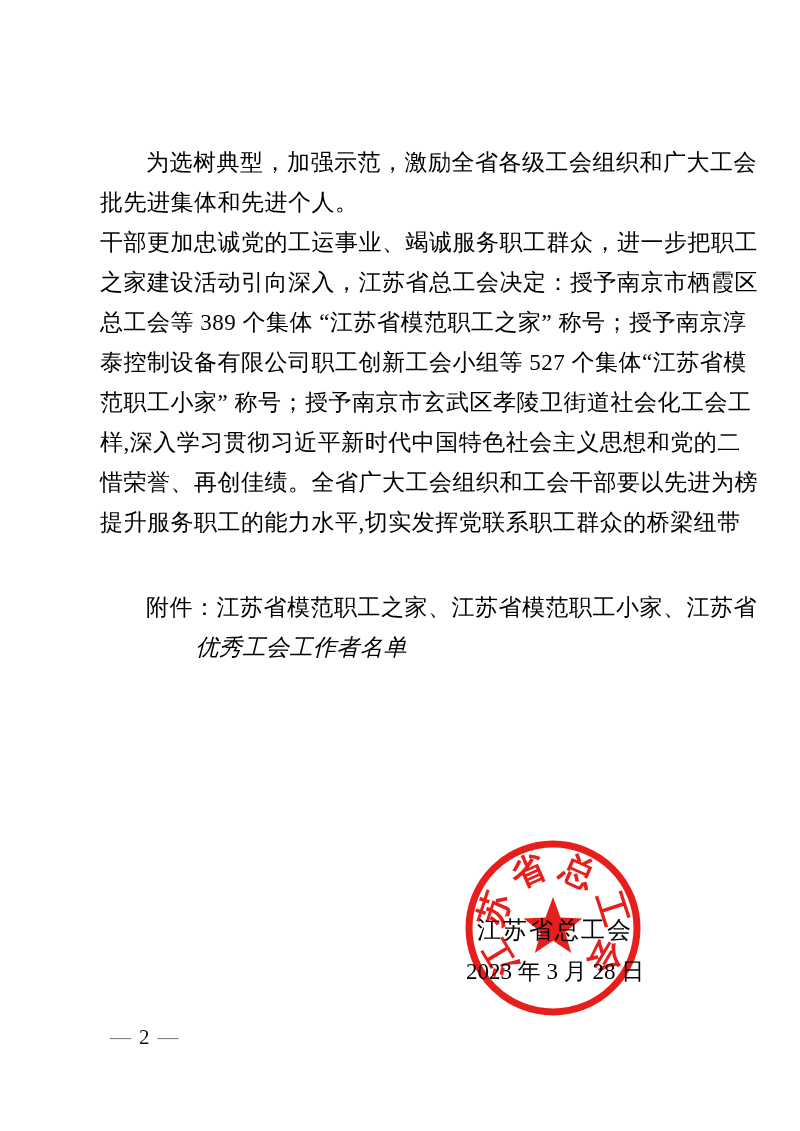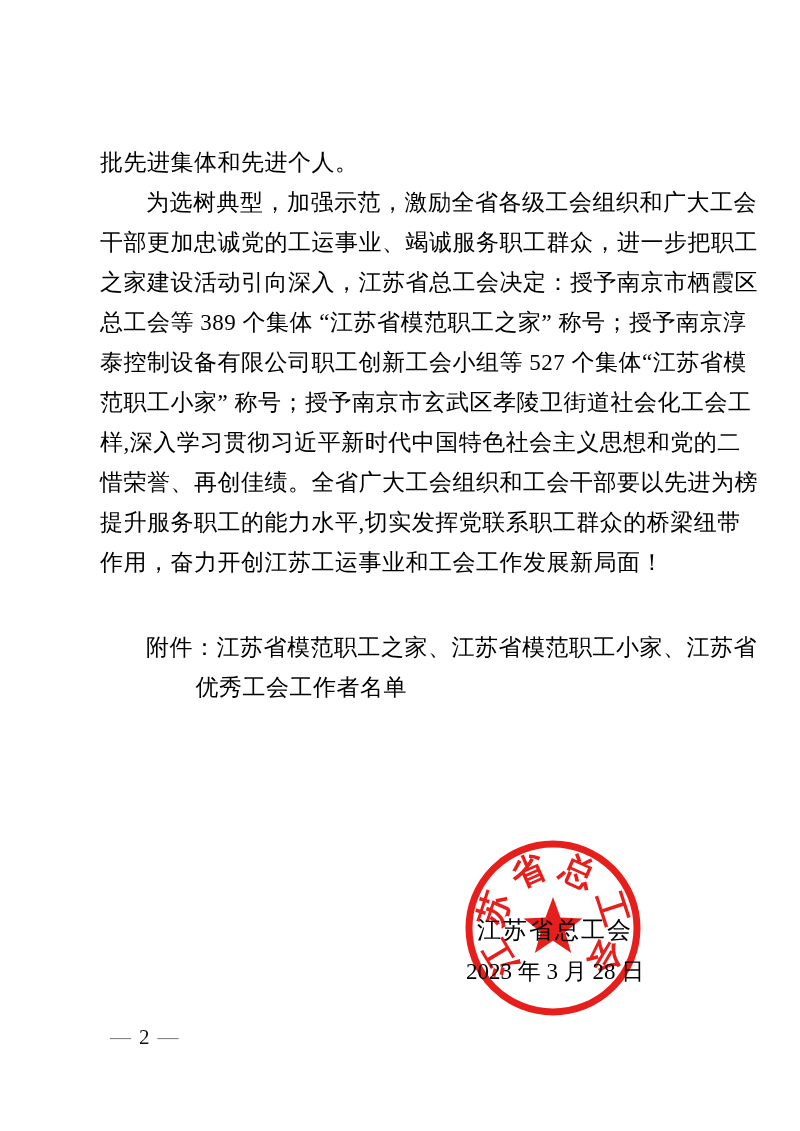--- a/index.html
+++ b/index.html
@@ -20,21 +20,21 @@
   .line{
     margin:0;height:40px;
     text-align:justify;
     text-align-last:justify;
     white-space:nowrap;
     letter-spacing:0.5px;
   }
   .line.end{text-align-last:left;white-space:normal;}
   .line.indent{text-indent:2em;}
   .attachment{margin-top:45px;}
-  .attachment .cont{text-align-last:left;text-indent:4.15em;}
+  .attachment .cont{text-align-last:left;text-indent:4.15em;font-style:italic;}
   .sign-name{
     position:absolute;left:425px;top:910px;width:260px;
     text-align:center;font-size:24px;line-height:40px;
     letter-spacing:2px;z-index:3;
   }
   .sign-date{
     position:absolute;left:425px;top:952px;width:260px;
     text-align:center;font-size:23px;line-height:40px;z-index:3;
   }
   .seal{
@@ -52,33 +52,32 @@
   .page-number .dash{color:#7d7d7d;}
   .page-number .num{margin:0 7px;color:#111;}
 </style>
 </head>
 <body>
 
 <div class="page">
 
   <main class="body-text">
 
+    <p class="line indent">为选树典型，加强示范，激励全省各级工会组织和广大工会</p>
+
     <p class="line end">批先进集体和先进个人。</p>
-
-    <p class="line indent">为选树典型，加强示范，激励全省各级工会组织和广大工会</p>
     <p class="line">干部更加忠诚党的工运事业、竭诚服务职工群众，进一步把职工</p>
     <p class="line">之家建设活动引向深入，江苏省总工会决定：授予南京市栖霞区</p>
     <p class="line">总工会等 389 个集体 “江苏省模范职工之家” 称号；授予南京淳</p>
     <p class="line">泰控制设备有限公司职工创新工会小组等 527 个集体“江苏省模</p>
     <p class="line">范职工小家” 称号；授予南京市玄武区孝陵卫街道社会化工会工</p>
 
     <p class="line">样,深入学习贯彻习近平新时代中国特色社会主义思想和党的二</p>
     <p class="line">惜荣誉、再创佳绩。全省广大工会组织和工会干部要以先进为榜</p>
     <p class="line">提升服务职工的能力水平,切实发挥党联系职工群众的桥梁纽带</p>
-    <p class="line end">作用，奋力开创江苏工运事业和工会工作发展新局面！</p>
 
     <div class="attachment">
       <p class="line indent">附件：江苏省模范职工之家、江苏省模范职工小家、江苏省</p>
       <p class="line end cont">优秀工会工作者名单</p>
     </div>
   </main>
 
   <div class="sign-name">江苏省总工会</div>
   <div class="sign-date">2023 年 3 月 28 日</div>
 

